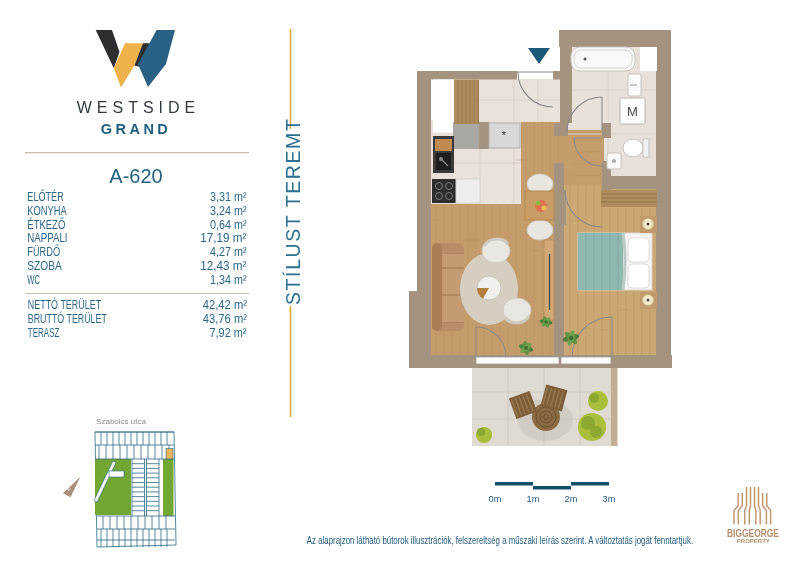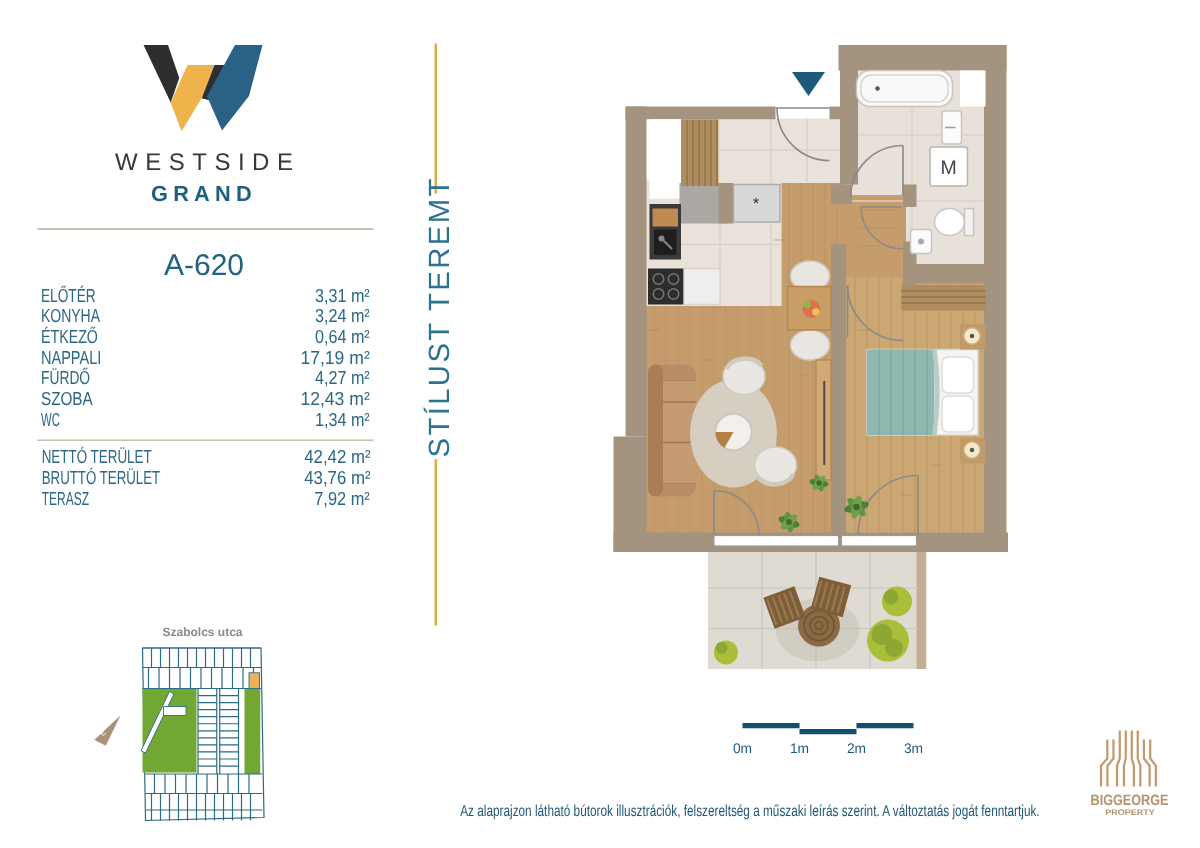--- a/index.html
+++ b/index.html
@@ -45,21 +45,21 @@
     <text x="27.8" y="308.9" textLength="73.3" lengthAdjust="spacingAndGlyphs">NETTÓ TERÜLET</text>
     <text x="27.8" y="322.7" textLength="79" lengthAdjust="spacingAndGlyphs">BRUTTÓ TERÜLET</text>
     <text x="27.8" y="336.5" textLength="31.6" lengthAdjust="spacingAndGlyphs">TERASZ</text>
     <text x="202.8" y="308.9" textLength="44.2" lengthAdjust="spacingAndGlyphs">42,42 m²</text>
     <text x="202.8" y="322.7" textLength="44.2" lengthAdjust="spacingAndGlyphs">43,76 m²</text>
     <text x="209.5" y="336.5" textLength="37" lengthAdjust="spacingAndGlyphs">7,92 m²</text>
   </g>
 </svg>
 <div class="abs" style="left:25px;top:293px;width:224px;height:1.3px;background:#c9c0ab;"></div>
 
-<div class="abs" style="left:100px;top:417px;width:70px;font-size:8px;font-weight:bold;color:#8a8a8a;text-align:center;">Szabolcs utca</div>
+<div class="abs" style="left:86px;top:417px;width:70px;font-size:8px;font-weight:normal;color:#8a8a8a;text-align:center;">Szabolcs utca</div>
 <svg class="abs" style="left:55px;top:428px;" width="130" height="125" viewBox="0 0 130 125">
   <g stroke="#2b6b85" stroke-width="0.8" fill="none">
 
     <path d="M40,4 L119,4 L121,117 L42,119 Z" fill="#ffffff"></path>
 
     <rect x="40" y="31" width="36" height="56" fill="#72a733" stroke="none"></rect>
     <rect x="108" y="31" width="10.5" height="57" fill="#72a733" stroke="none"></rect>
 
     <path d="M58,33 L61,34.5 L42,74 L39,72.5 Z" fill="#ffffff" stroke="#2b6b85" stroke-width="0.6"></path>
     <path d="M54,43 L69,43 L69,49 L54,49 Z" fill="#ffffff" stroke="#2b6b85" stroke-width="0.6"></path>

